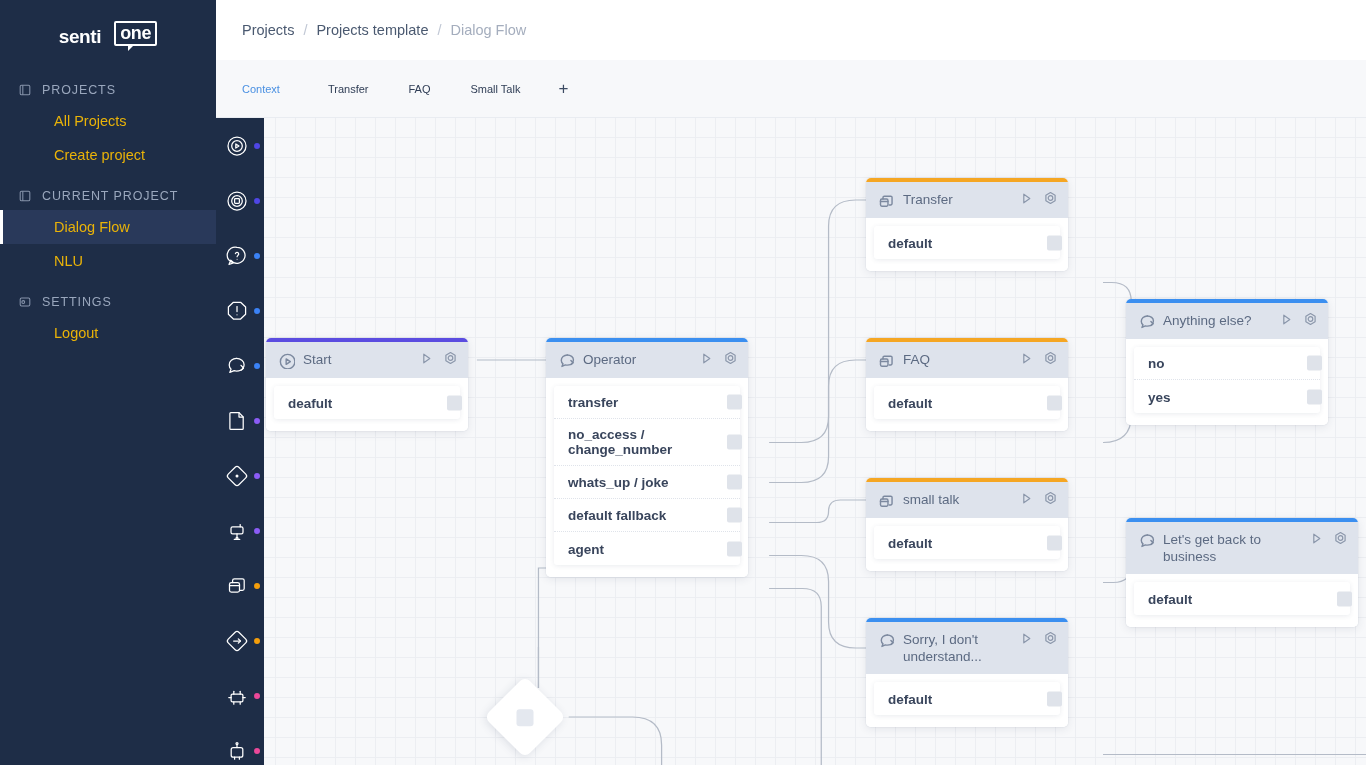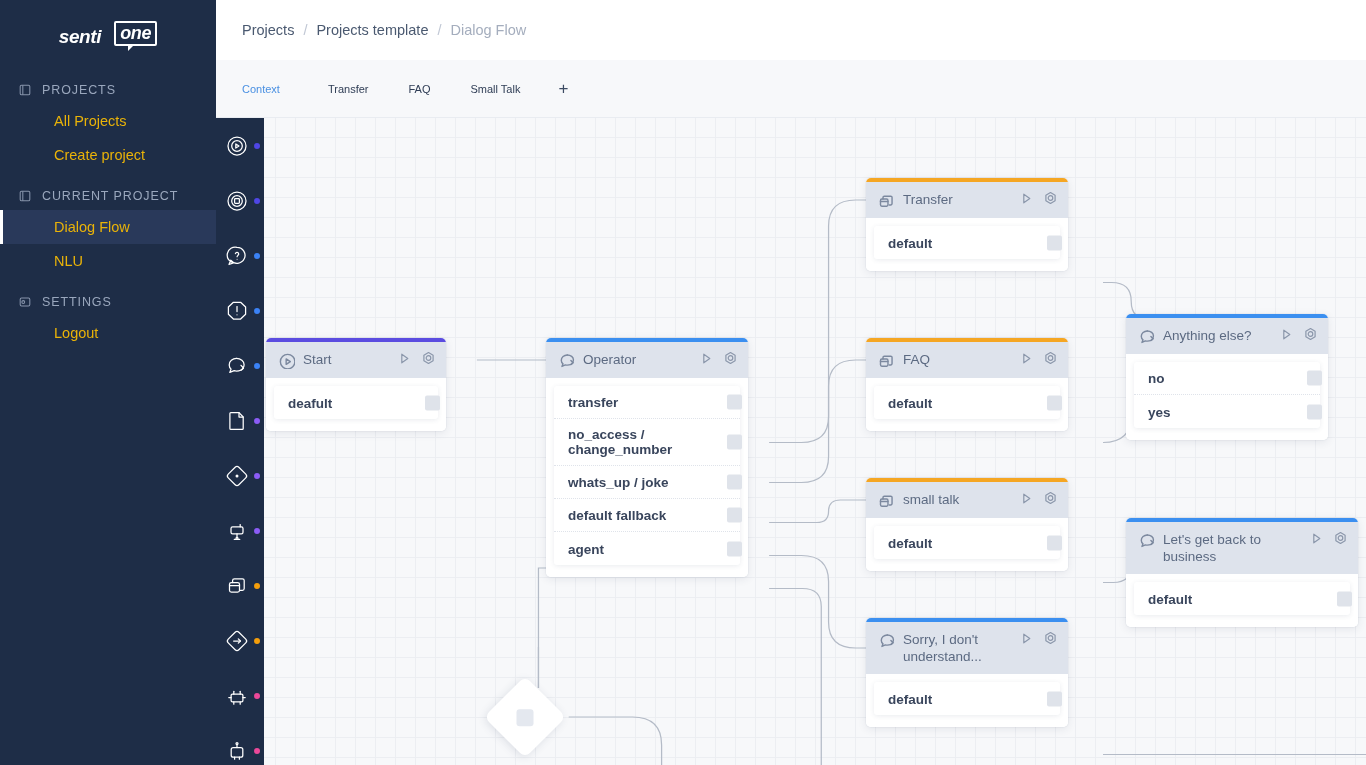--- a/index.html
+++ b/index.html
@@ -11,21 +11,21 @@
     background: #f7f8fa;
   }
   .app { position: relative; width: 1366px; height: 765px; display: flex; }
 
   
   .sidebar {
     width: 216px; height: 765px; background: #1e2d47;
     flex: 0 0 216px; position: relative; z-index: 30;
   }
   .logo-wrap { height: 66px; display: flex; align-items: center; justify-content: center; }
-  .logo { display: flex; align-items: flex-end; position: relative; font-style: italic; }
+  .logo { display: flex; align-items: flex-end; position: relative; }
   .logo-senti {
     color: #ffffff; font-size: 19px; font-weight: 700; letter-spacing: -0.4px;
     line-height: 1;
   }
   .logo-one-box {
     border: 2px solid #ffffff; border-radius: 2px; padding: 1px 4px 2px 4px;
     margin-left: 13px; position: relative;
   }
   .logo-one-box span { color:#fff; font-size: 18px; font-weight: 700; line-height: 1; letter-spacing: -0.3px; display:block;}
   .logo-one-box::after {
@@ -229,21 +229,21 @@
           <path d="M850,324.5 L850,324.5 Q877,324.5 877,297.5 L877,229 Q877,202 904,202 L904,202" fill="none" stroke="#b4bbc7" stroke-width="1.2" marker-end="url(#arw)"></path>
           <path d="M850,464.5 L859.75,464.5 Q877,464.5 877,447.25 L877,447.25 Q877,430 894.25,430 L904,430" fill="none" stroke="#b4bbc7" stroke-width="1.2" marker-end="url(#arw)"></path>
           <path d="M850,636.5 L1102,636.5" fill="none" stroke="#b4bbc7" stroke-width="1.2"></path>
           <path d="M341,450 L309,450 L309,570" fill="none" stroke="#b4bbc7" stroke-width="1.2"></path>
           <path d="M230,0" fill="none" stroke="#b4bbc7" stroke-width="1.2"></path>
           <path d="M309,570 L309,529" fill="none" stroke="#b4bbc7" stroke-width="1.2"></path>
           <path d="M338,599 L399,599 Q427,599 427,627 L427,647" fill="none" stroke="#b4bbc7" stroke-width="1.2"></path>
           <path d="M332,250 " fill="none" stroke="#b4bbc7" stroke-width="1.2"></path>
         </svg>
       <div id="nodes-layer">
-          <div class="node single" style="left: 50px; top: 220px; width: 180px;">
+          <div class="node single" style="left: 50px; top: 220px; width: 202px;">
     <div class="node-top" style="background:#5b4ce0"></div>
     <div class="node-head">
       <svg class="hico" viewBox="0 0 15 15" fill="none" stroke="#7c899f" stroke-width="1.25" stroke-linecap="round" stroke-linejoin="round">
                 <circle cx="8.5" cy="8.5" r="6.4"></circle>
                 <path d="M7.2 6.1l3.7 2.4-3.7 2.4z"></path>
               </svg>
       <span class="node-title">Start</span>
       <span class="node-actions">
                 <svg viewBox="0 0 15 15" fill="none" stroke="#8b97ab" stroke-width="1.2" stroke-linejoin="round">
                   <path d="M4.8 3.2l6 4.3-6 4.3z"></path>
@@ -412,21 +412,21 @@
     </div>
     <div class="node-body">
       <div class="rows">
       <div class="row">
         <span>default</span>
         <span class="port"></span>
       </div>
               </div>
     </div>
           </div>
-          <div class="node" style="left: 910px; top: 196px; width: 202px;">
+          <div class="node" style="left: 910px; top: 181px; width: 202px;">
     <div class="node-top" style="background:#3b8ff0"></div>
     <div class="node-head">
       <svg class="hico" viewBox="0 0 15 15" fill="none" stroke="#7c899f" stroke-width="1.25" stroke-linecap="round" stroke-linejoin="round">
                 <path d="M8.2 2.6c3 0 5.4 1.9 5.4 4.3 0 .7-.2 1.4-.6 2"></path>
                 <path d="M13.3 9.4c-.9 1.3-2.8 2.2-5.1 2.2-.6 0-1.2-.1-1.7-.2l-3 1.3.9-2.3C3.5 9.6 2.9 8.5 2.9 7.2 2.9 4.7 5.3 2.7 8.2 2.6"></path>
                 <path d="M11.4 7.5l1.8 1.9-1.8 1.7"></path>
               </svg>
       <span class="node-title">Anything else?</span>
       <span class="node-actions">
                 <svg viewBox="0 0 15 15" fill="none" stroke="#8b97ab" stroke-width="1.2" stroke-linejoin="round">

